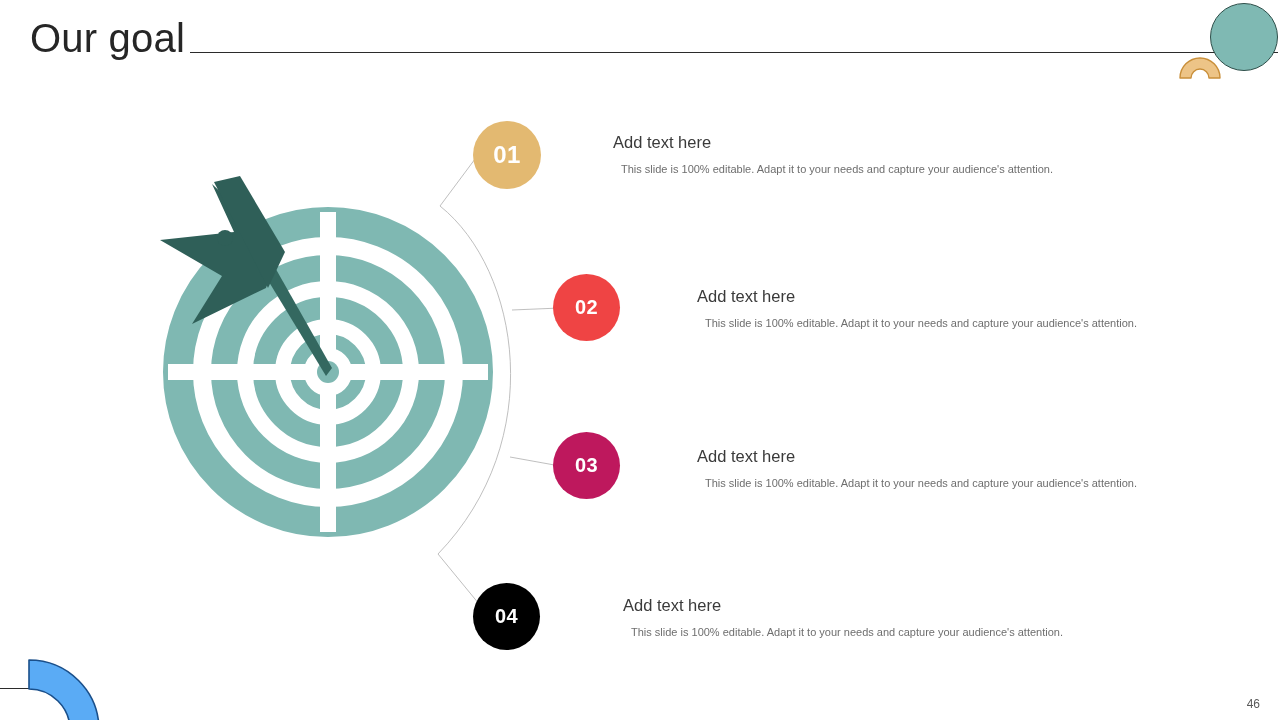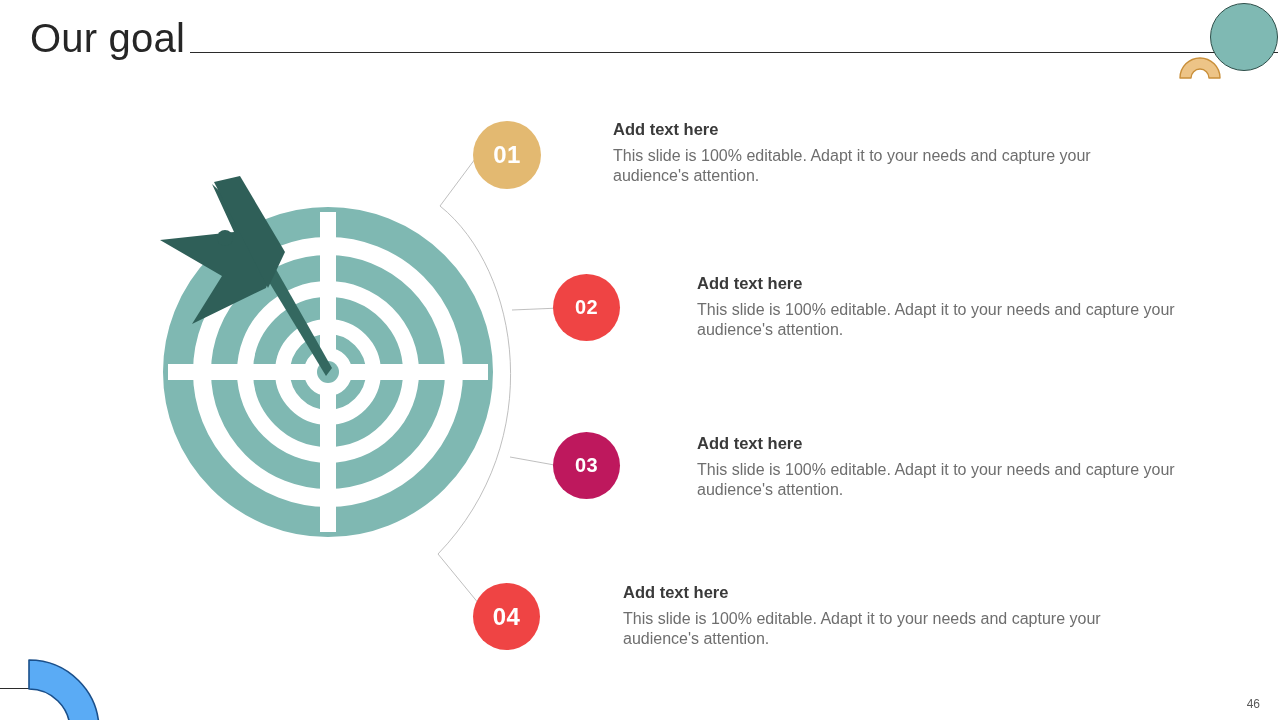--- a/index.html
+++ b/index.html
@@ -110,43 +110,43 @@
     display: flex;
     align-items: center;
     justify-content: center;
     letter-spacing: 0.5px;
   }
   .item-text {
     position: absolute;
   }
   .item-head {
     font-size: 16.5px;
-    font-weight: bold;
+    font-weight: normal;
     color: #3a3a3a;
-    margin: 4px 0 7px 0;
+    margin: 17px 0 7px 0;
     line-height: 20px;
   }
   .item-body {
-    font-size: 16px;
+    font-size: 11px;
     color: #6e6e6e;
     line-height: 19.5px;
-    margin: 0;
+    margin: 8px;
   }
 
   
   #item-1 .num-badge { left: 473px; top: 121px; width: 68px; height: 68px; font-size: 24px; background: #e3b971; }
   #item-1 .item-text { left: 613px; top: 115px; width: 495px; }
 
   #item-2 .num-badge { left: 553px; top: 274px; width: 67px; height: 67px; font-size: 20px; background: #ef4444; }
   #item-2 .item-text { left: 697px; top: 269px; width: 485px; }
 
   #item-3 .num-badge { left: 553px; top: 432px; width: 67px; height: 67px; font-size: 20px; background: #be185d; }
   #item-3 .item-text { left: 697px; top: 429px; width: 485px; }
 
-  #item-4 .num-badge { left: 473px; top: 583px; width: 67px; height: 67px; font-size: 24px; background: #ef4444; }
+  #item-4 .num-badge { left: 473px; top: 583px; width: 67px; height: 67px; font-size: 20px; background: #000000; }
   #item-4 .item-text { left: 623px; top: 578px; width: 485px; }
 
   
   .page-number {
     position: absolute;
     right: 20px;
     bottom: 9px;
     font-size: 12px;
     color: #595959;
   }

